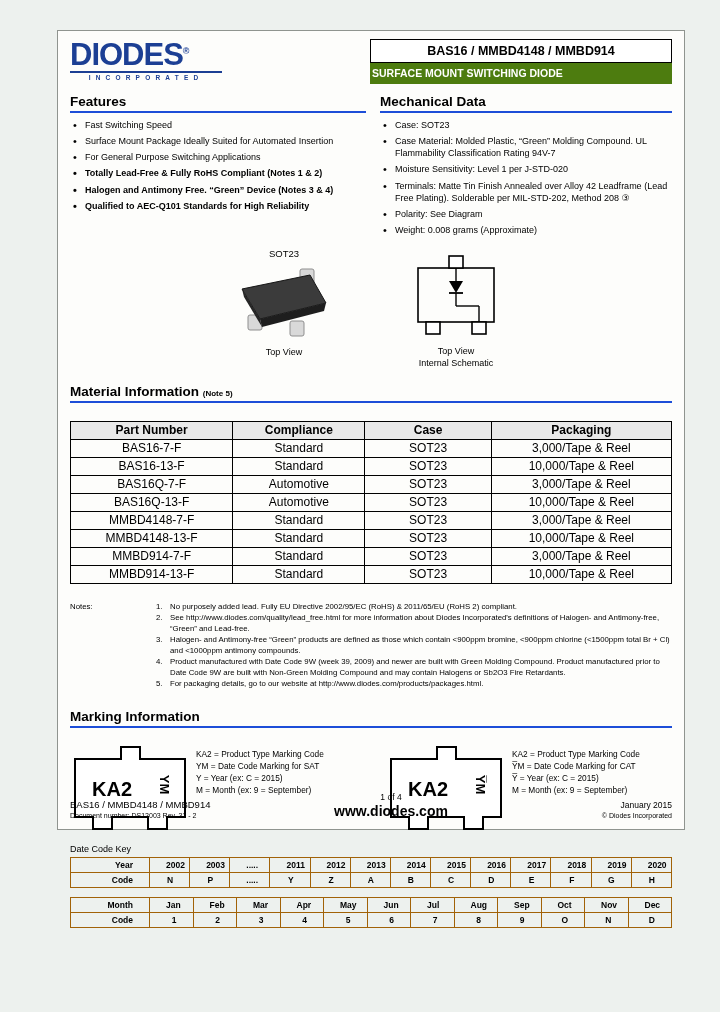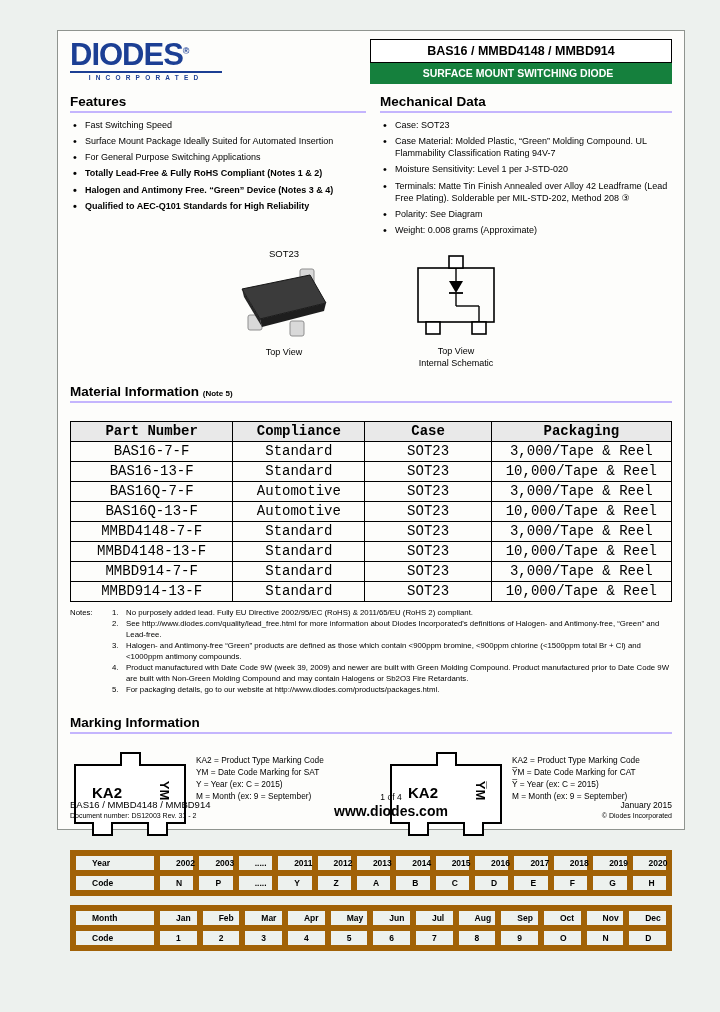--- a/index.html
+++ b/index.html
@@ -10,75 +10,75 @@
   .header{display:flex;align-items:flex-start;margin-bottom:10px;}
   .logo{width:205px;}
   .logo-text{color:#1c3f94;font-weight:bold;font-size:31px;letter-spacing:-1px;line-height:1;}
   .logo-text sup{font-size:9px;letter-spacing:0;}
   .logo-sub{color:#1c3f94;font-size:6.5px;font-weight:bold;letter-spacing:5.2px;margin-top:1px;border-top:2px solid #1c3f94;padding-top:1px;width:152px;text-align:center;}
   .pbfree{width:70px;text-align:center;margin-top:2px;}
   .pb-circle{width:30px;height:30px;border-radius:50%;background:#5aa41e;border:2px solid #2f7a12;color:#fff;font-weight:bold;font-size:12px;line-height:30px;margin:0 auto;}
   .pb-caption{display:inline-block;background:#2f7a12;color:#fff;font-size:5.5px;border-radius:4px;padding:1px 4px;margin-top:2px;}
   .titlebox{margin-left:auto;width:302px;}
   .title{border:1px solid #000;background:#fff;font-weight:bold;font-size:12.5px;text-align:center;padding:4px 2px;}
-  .subtitle{background:#15803d;color:#fff;font-weight:bold;font-size:10.5px;text-align:center;padding:4px 8px 5px 2px;}
-
-  
-  .section-head{font-size:13.5px;font-weight:bold;border-bottom:2px solid #c4b5fd;padding-bottom:2px;margin-bottom:6px;}
+  .subtitle{background:#4d7c0f;color:#fff;font-weight:bold;font-size:10.5px;text-align:left;padding:4px 8px 5px 2px;}
+
+  
+  .section-head{font-size:13.5px;font-weight:bold;border-bottom:2px solid #1d4ed8;padding-bottom:2px;margin-bottom:6px;}
   .head-note{font-size:8px;font-weight:bold;}
 
   
   .two-col{display:flex;gap:14px;margin-bottom:4px;}
   .col-left{width:296px;}
   .col-right{flex:1;}
   ul.bullets{list-style:none;margin:4px 0 0 0;padding:0;}
   ul.bullets li{position:relative;padding-left:15px;font-size:9px;line-height:1.35;margin-bottom:4px;}
   ul.bullets li::before{content:"\2022";position:absolute;left:3px;top:-1px;font-size:11px;}
   ul.bullets li.bold{font-weight:bold;}
 
   
   .figures{display:flex;justify-content:center;gap:70px;margin:8px 0 14px 0;}
   .fig{margin:0;text-align:center;font-size:9px;}
   .fig-label{font-size:9.5px;margin-bottom:2px;}
   .fig figcaption{font-size:9px;line-height:1.3;margin-top:2px;}
 
   
-  .order-table{width:100%;border-collapse:collapse;font-size:14px;margin-top:18px;font-family:Liberation Mono, monospace;}
+  .order-table{width:100%;border-collapse:collapse;font-size:12px;margin-top:18px;}
   .order-table th,.order-table td{border:1px solid #000;text-align:center;padding:1.5px 2px;}
   .order-table th{background:#e9e9e9;font-weight:bold;}
   .order-table .c-part{width:27%;}
   .order-table .c-comp{width:22%;}
   .order-table .c-case{width:21%;}
   .order-table .c-pack{width:30%;}
 
   
-  .notes{display:flex;font-size:7.8px;line-height:1.35;margin-top:6px;}
+  .notes{display:flex;font-size:7.8px;line-height:1.35;margin-top:18px;gap:44px;}
   .notes-label{width:42px;flex:none;}
   .notes-list{flex:1;}
   .note-row{display:flex;margin-bottom:1px;}
   .note-num{width:14px;flex:none;}
   .note-text{flex:1;}
 
   
   .marking-section{margin-top:18px;}
   .marking-row{display:flex;gap:34px;margin:16px 0 26px 4px;}
   .mark-group{display:flex;gap:10px;width:300px;}
   .chip{position:relative;width:108px;height:56px;border:2px solid #000;background:#fff;margin-top:14px;flex:none;}
   .pin{position:absolute;width:17px;height:12px;border:2px solid #000;background:#fff;}
   .pin-top{top:-14px;left:44px;border-bottom:none;}
   .pin-bl{bottom:-14px;left:16px;border-top:none;}
   .pin-br{bottom:-14px;right:16px;border-top:none;}
-  .chip-code{position:absolute;left:16px;top:18px;font-size:15px;font-weight:bold;}
+  .chip-code{position:absolute;left:16px;top:18px;font-size:20px;font-weight:bold;}
   .chip-date{position:absolute;right:10px;top:17px;font-size:13px;font-weight:bold;transform:rotate(90deg);transform-origin:center;}
   .mark-lines{font-size:8.3px;line-height:1.45;margin-top:4px;}
 
   
   .dck-label{font-size:9px;margin:4px 0 3px 0;}
   .dc-table{width:100%;border-collapse:collapse;font-size:8.5px;font-weight:bold;margin-bottom:9px;table-layout:fixed;}
-  .dc-table td{border:6px solid #a16207;text-align:left;padding:2px 16px;}
+  .dc-table td{border:1px solid #a16207;text-align:right;padding:2px 16px;}
   .dc-table td.dc-head{width:46px;}
 
   
   .footer{position:absolute;left:12px;right:12px;bottom:10px;display:flex;align-items:flex-end;}
   .f-left{width:240px;}
   .f-product{font-size:9.5px;}
   .f-doc{font-size:7px;margin-top:2px;}
   .f-center{flex:1;text-align:center;font-size:8.5px;}
   .f-site{font-weight:bold;font-size:14px;margin-top:1px;}
   .f-right{width:200px;text-align:right;font-size:8.5px;}
@@ -277,20 +277,21 @@
         </div>
         <div class="mark-lines">
           <div>KA2 = Product Type Marking Code</div>
           <div>Y̅M = Date Code Marking for CAT</div>
           <div>Y̅ = Year (ex: C = 2015)</div>
           <div>M = Month (ex: 9 = September)</div>
         </div>
       </div>
     </div>
 
+    <div class="dck-label">Date Code Key</div>
     <table class="dc-table">
       <tbody>
         <tr>
           <td class="dc-head">Year</td>
           <td>2002</td>
           <td>2003</td>
           <td>.....</td>
           <td>2011</td>
           <td>2012</td>
           <td>2013</td>

